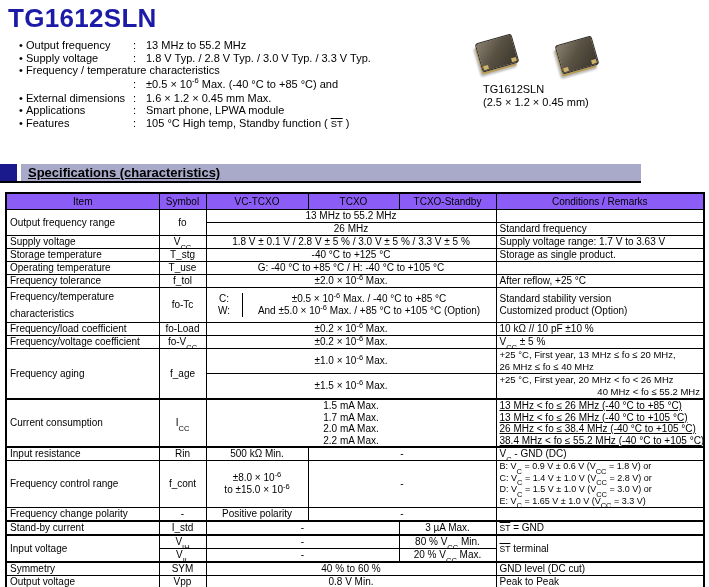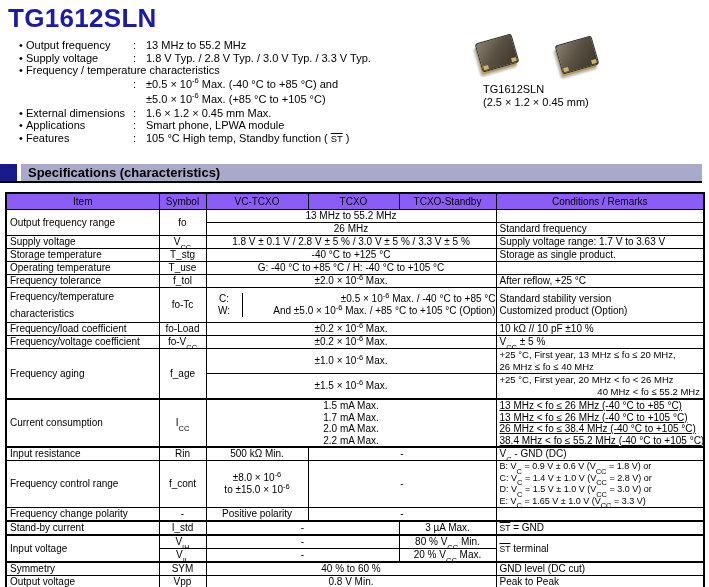--- a/index.html
+++ b/index.html
@@ -25,36 +25,36 @@
           border:1px solid #2e2922;
           box-shadow:-2px 3px 0 -1px #b99d54, -3px 4px 2px rgba(0,0,0,.25); }
   .chip::before, .chip::after { content:""; position:absolute; width:5px; height:4px; background:#cdb269; }
   .chip::before { left:1px; bottom:1px; }
   .chip::after { right:1px; bottom:1px; }
   .chip1 { left:23px; top:10px; }
   .chip2 { left:103px; top:12px; }
   .chip-caption { position:absolute; left:28px; top:55px; font-size:11px; line-height:13px; }
 
   
-  .secbar { position:absolute; left:0; top:164px; width:702px; height:19px; display:flex; border-bottom:2px solid #000; }
+  .secbar { position:absolute; left:0; top:164px; width:641px; height:19px; display:flex; border-bottom:2px solid #000;text-decoration:underline; }
   .secbar .sq { width:17px; height:17px; background:#1a1a8c; flex:none; }
   .secbar .bartext { flex:1; margin-left:4px; background:#a9a9c9; font-size:13px; font-weight:bold; padding-left:7px; display:flex; align-items:center; }
 
   
   .spec { position:absolute; left:5px; top:192px; width:698px; border-collapse:collapse; border:2px solid #000; table-layout:fixed; font-size:10px; }
   .spec td { border:1px solid #000; height:12px; line-height:12px; padding:0 3px; vertical-align:middle; overflow:hidden; white-space:nowrap; }
   .spec td.wrap { white-space:normal; line-height:17px; }
   .spec tr.hdr td { background:#8b5cf6; text-align:center; height:15px; line-height:15px; }
   .spec td.c { text-align:center; padding:0 1px; }
   .spec tr.sep td { border-top-width:2px; }
   .spec td.nopad { padding:0; }
   .cwwrap { display:flex; height:24px; }
   .cwk { width:36px; flex:none; border-right:1px solid #000; text-align:center; }
   .cwk div, .cwv div { line-height:12px; }
-  .cwv { flex:1; text-align:right; }
+  .cwv { flex:1; text-align:center; }
   .ml div { line-height:12px; }
   .ml4 div { line-height:11.5px; }
   .cond95 div { font-size:9.5px; line-height:12px; }
   .cond85 div { font-size:10px; line-height:11.5px;text-decoration:underline; }
   .cond90 div { font-size:9px; line-height:11.5px; }
   sup { font-size:7.5px; line-height:0; vertical-align:super; }
   sub { font-size:7.5px; line-height:0; position:relative; top:2px;margin-top:13px; }
   .ovl { text-decoration:overline; font-size:.85em; }
 </style>
 </head>
@@ -82,21 +82,20 @@
   <div class="brow tall">
     <span class="bdot"></span>
     <span class="blabel"></span>
     <span class="bcolon">:</span>
     <span class="bval">±0.5 × 10<sup>-6</sup> Max. (-40 °C to +85 °C) and</span>
   </div>
   <div class="brow tall">
     <span class="bdot"></span>
     <span class="blabel"></span>
     <span class="bcolon"></span>
-    <span class="bval">±5.0 × 10<sup>-6</sup> Max. (+85 °C to +105 °C)</span>
   </div>
   <div class="brow">
     <span class="bdot">•</span>
     <span class="blabel">External dimensions</span>
     <span class="bcolon">:</span>
     <span class="bval">1.6 × 1.2 × 0.45 mm Max.</span>
   </div>
   <div class="brow">
     <span class="bdot">•</span>
     <span class="blabel">Applications</span>

